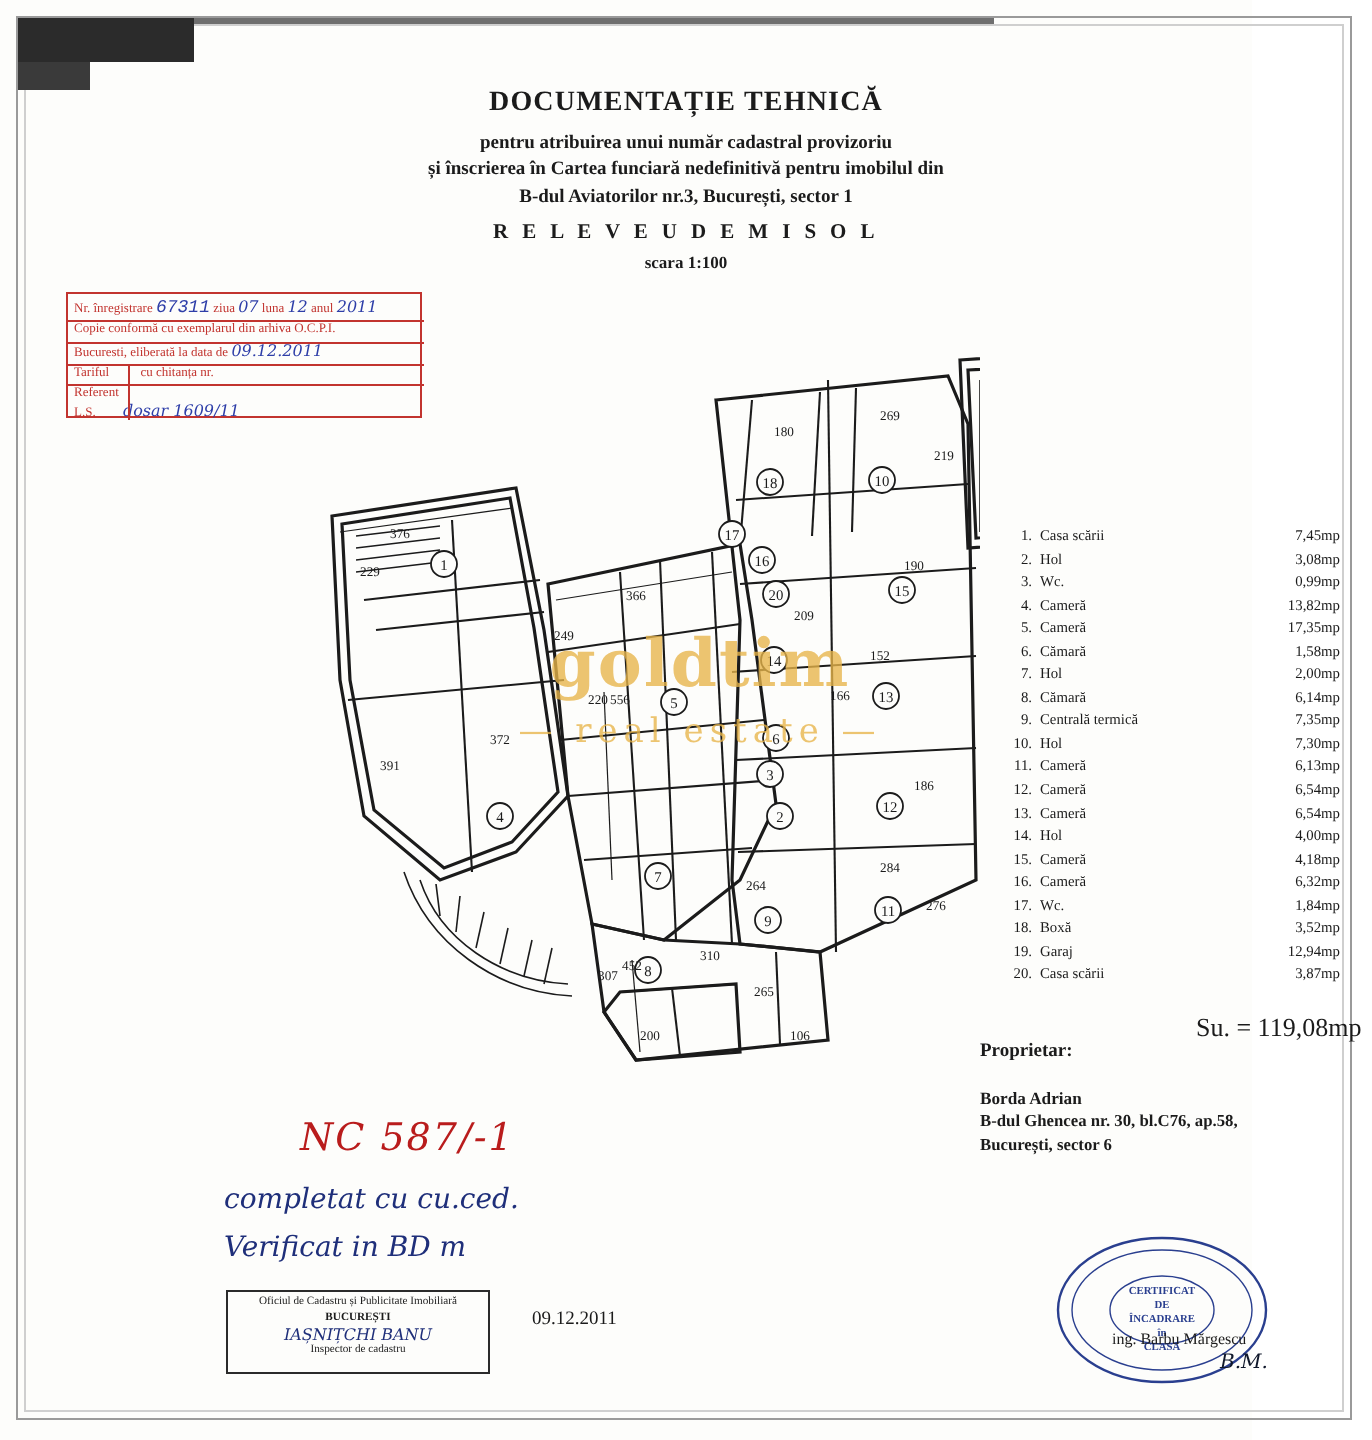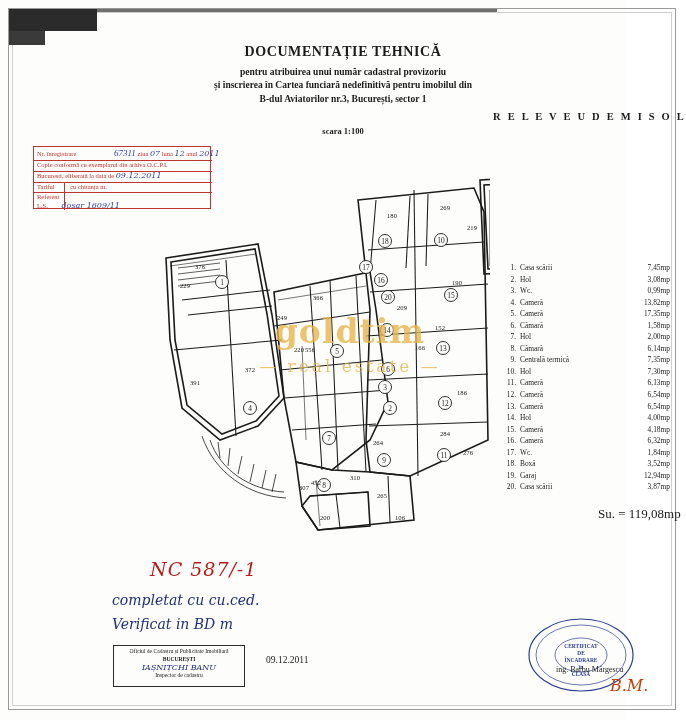--- a/index.html
+++ b/index.html
@@ -92,21 +92,20 @@
   .doc-address {
     font-size: 9.5px;
     font-weight: bold;
     margin-top: 2px;
   }
   .doc-releveu {
     font-size: 10.5px;
     font-weight: bold;
     letter-spacing: 2.2px;
     margin-top: 7px;
-    text-align: right;
   }
   .doc-scara {
     font-size: 8.5px;
     font-weight: bold;
     margin-top: 4px;
   }
 
   
   .red-stamp {
     position: absolute;
@@ -123,25 +122,24 @@
     padding: 2px 3px;
   }
   .red-stamp .rs-row { white-space: nowrap; }
   .red-stamp .hand {
     font-family: "DejaVu Serif", serif;
     font-style: italic;
     font-size: 8px;
     color: #2e3ea8;
   }
   .red-stamp .hand-b {
-    font-family: Liberation Serif, serif;
+    font-family: Liberation Mono, monospace;
     font-style: italic;
     font-size: 9px;
     color: #2e3ea8;
-    margin-left: 36px;
   }
   .rs-line {
     position: absolute;
     left: 0;
     width: 178px;
     height: 1px;
     background: #c2342f;
   }
   .rs-vline {
     position: absolute;
@@ -313,22 +311,22 @@
     left: 556px;
     top: 665px;
     font-size: 8px;
   }
   .seal-sign {
     position: absolute;
     left: 610px;
     top: 676px;
     font-family: "DejaVu Serif", serif;
     font-style: italic;
-    font-size: 16px;
-    color: #c2410c;
+    font-size: 10px;
+    color: #0f172a;
   }
 </style>
 </head>
 <body>
 
 <div id="page">
 
   <div class="scan-frame"></div>
   <div class="scan-frame-inner"></div>
   <div class="scan-smudge"></div>
@@ -634,20 +632,26 @@
         <span class="lg-area">12,94mp</span>
       </div>
       <div class="legend-row">
         <span class="lg-num">20.</span>
         <span class="lg-name">Casa scării</span>
         <span class="lg-area">3,87mp</span>
       </div>
     </div>
   <div class="legend-total">Su. = 119,08mp</div>
 
+  <div class="owner">
+    <div class="owner-title">Proprietar:</div>
+    <div class="owner-name">Borda Adrian</div>
+    <div class="owner-line">B-dul Ghencea nr. 30, bl.C76, ap.58,</div>
+    <div class="owner-line">București, sector 6</div>
+  </div>
 
   <div class="hand-nc">NC 587/-1</div>
   <div class="hand-note">
     <div>completat cu cu.ced.</div>
     <div>Verificat in BD m</div>
   </div>
 
   <div class="bottom-stamp">
     <div>Oficiul de Cadastru și Publicitate Imobiliară</div>
     <div class="bs-b">BUCUREȘTI</div>

